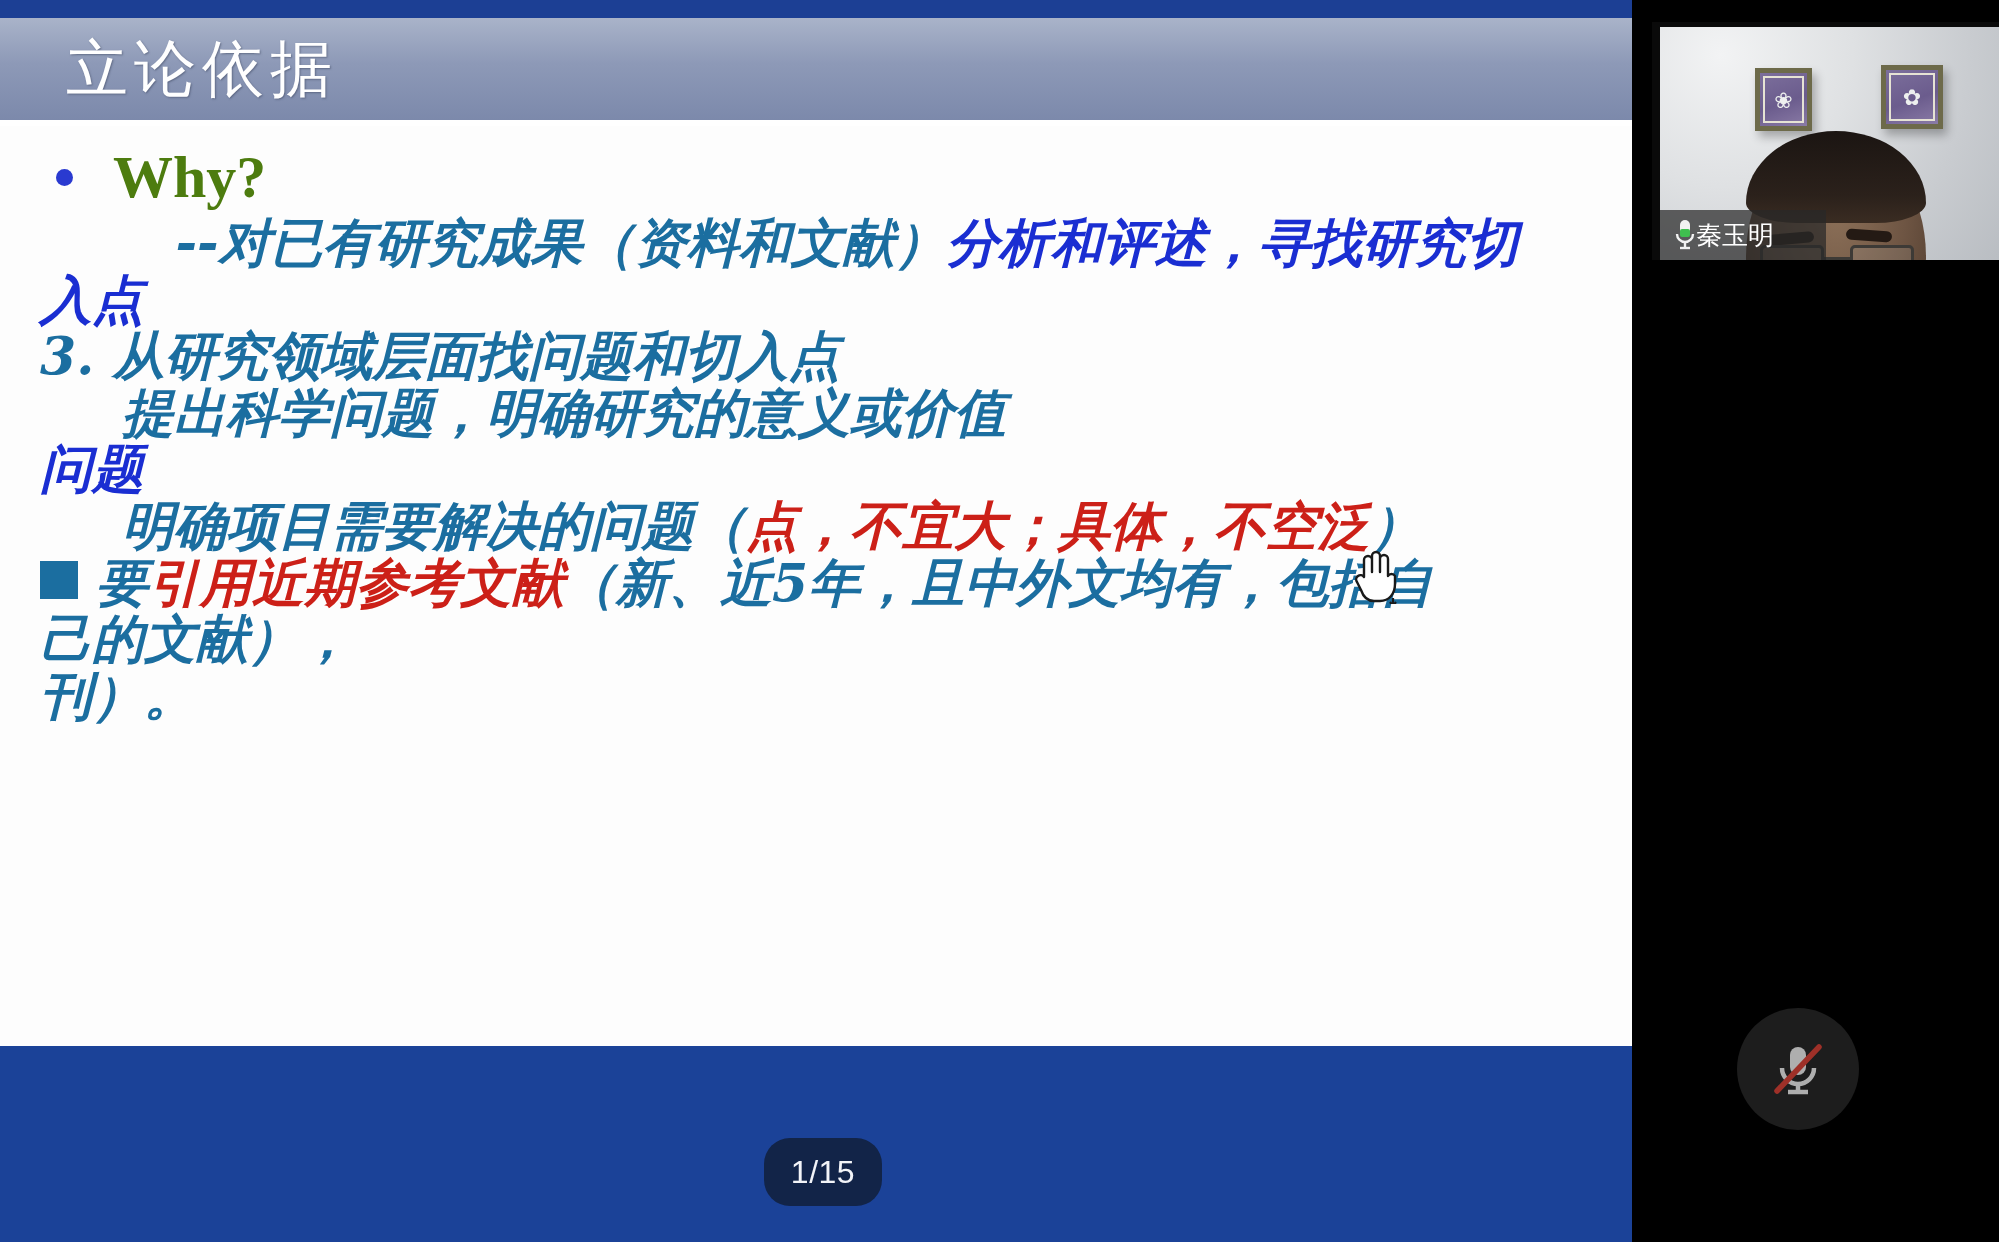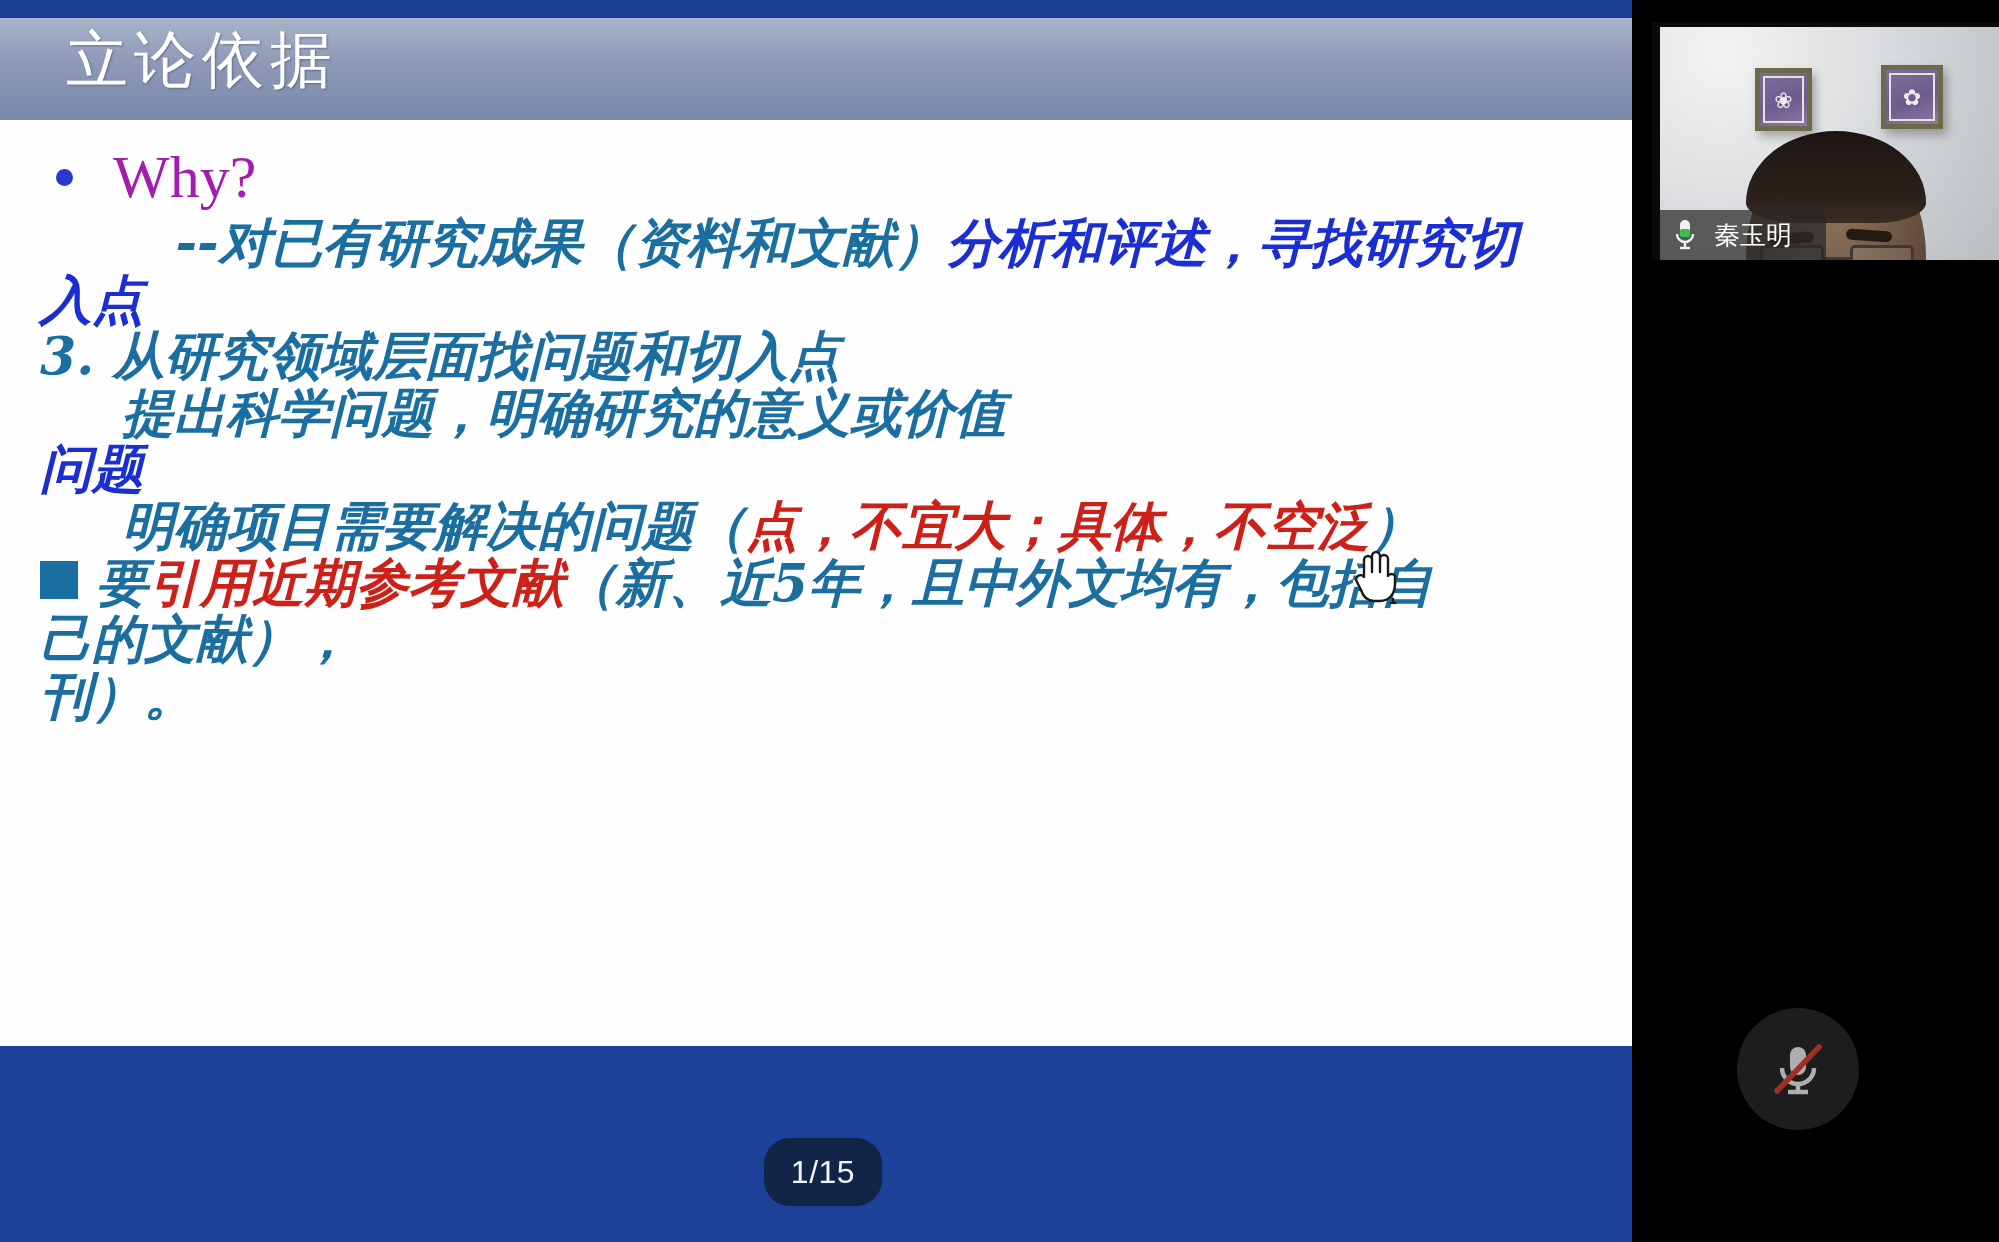--- a/index.html
+++ b/index.html
@@ -26,21 +26,21 @@
   .slide-topbar {
     position: absolute; left: 0; top: 0;
     width: 1632px; height: 18px;
     background: #1c3f94;
   }
   .slide-titlebar {
     position: absolute; left: 0; top: 18px;
     width: 1632px; height: 105px;
     background: linear-gradient(180deg,#a9b3c9 0%, #8d99b7 45%, #7c89ab 100%);
     border-bottom: 3px solid #ffffff;
-    display: flex; align-items: flex-start;
+    display: flex; align-items: center;
   }
   .slide-title {
     margin-left: 66px;
     color: #ffffff;
     font-family: "Liberation Sans", "DejaVu Sans", sans-serif;
     font-size: 62px;
     font-weight: 400;
     letter-spacing: 6px;
     text-shadow: 1px 1px 2px rgba(60,70,95,.55);
   }
@@ -83,21 +83,21 @@
     font-family: "DejaVu Serif", "Liberation Serif", serif;
     font-size: 52px;
     line-height: 1.05;
     white-space: nowrap;
     margin-bottom: 2px;
   }
   .teal  { color: #1b6ea0; font-weight: 700; font-style: italic; }
   .blue  { color: #1a2ed2; font-weight: 700; font-style: italic; }
   .red   { color: #cc2018; font-weight: 700; font-style: italic; }
   .why   {
-    color: #a21caf; font-weight: 400;
+    color: #4d7c0f; font-weight: 700;
     font-family: "Liberation Serif","DejaVu Serif",serif;
     font-size: 60px; font-style: normal;
   }
   .row-why { display: flex; align-items: center; gap: 0; height: 74px; }
   .dot-bullet {
     width: 17px; height: 17px; border-radius: 50%;
     background: #2a3ad0; margin: 0 40px 0 16px; flex: 0 0 auto;
   }
   .sq-bullet {
     display: inline-block; width: 38px; height: 38px;
@@ -163,21 +163,21 @@
   .glasses { position:absolute; left:98px; top:218px; width:160px; height:34px; }
   .lens { position:absolute; top:0; width:64px; height:32px; border:3px solid #3d3a36;
           border-radius:5px; background: rgba(200,205,210,.13); }
   .lens-l { left: 2px; }
   .lens-r { left: 92px; }
   .bridge { position:absolute; left:66px; top:12px; width:26px; height:3px; background:#3d3a36;}
   .namebar {
     position: absolute; left: 8px; bottom: 0;
     height: 50px; min-width: 166px;
     background: rgba(40,40,40,.72);
-    display: flex; align-items: center; gap: 18px;
+    display: flex; align-items: center; gap: 0;
     padding: 0 2px 0 14px;
   }
   .mic-sm { width: 22px; height: 32px; flex: 0 0 auto; }
   .namebar-text {
     color: #ffffff; font-size: 26px;
     font-family: "DejaVu Sans", "Liberation Sans", sans-serif;
     white-space: nowrap;
   }
   .mute-btn {
     position: absolute; left: 85px; top: 1008px;

